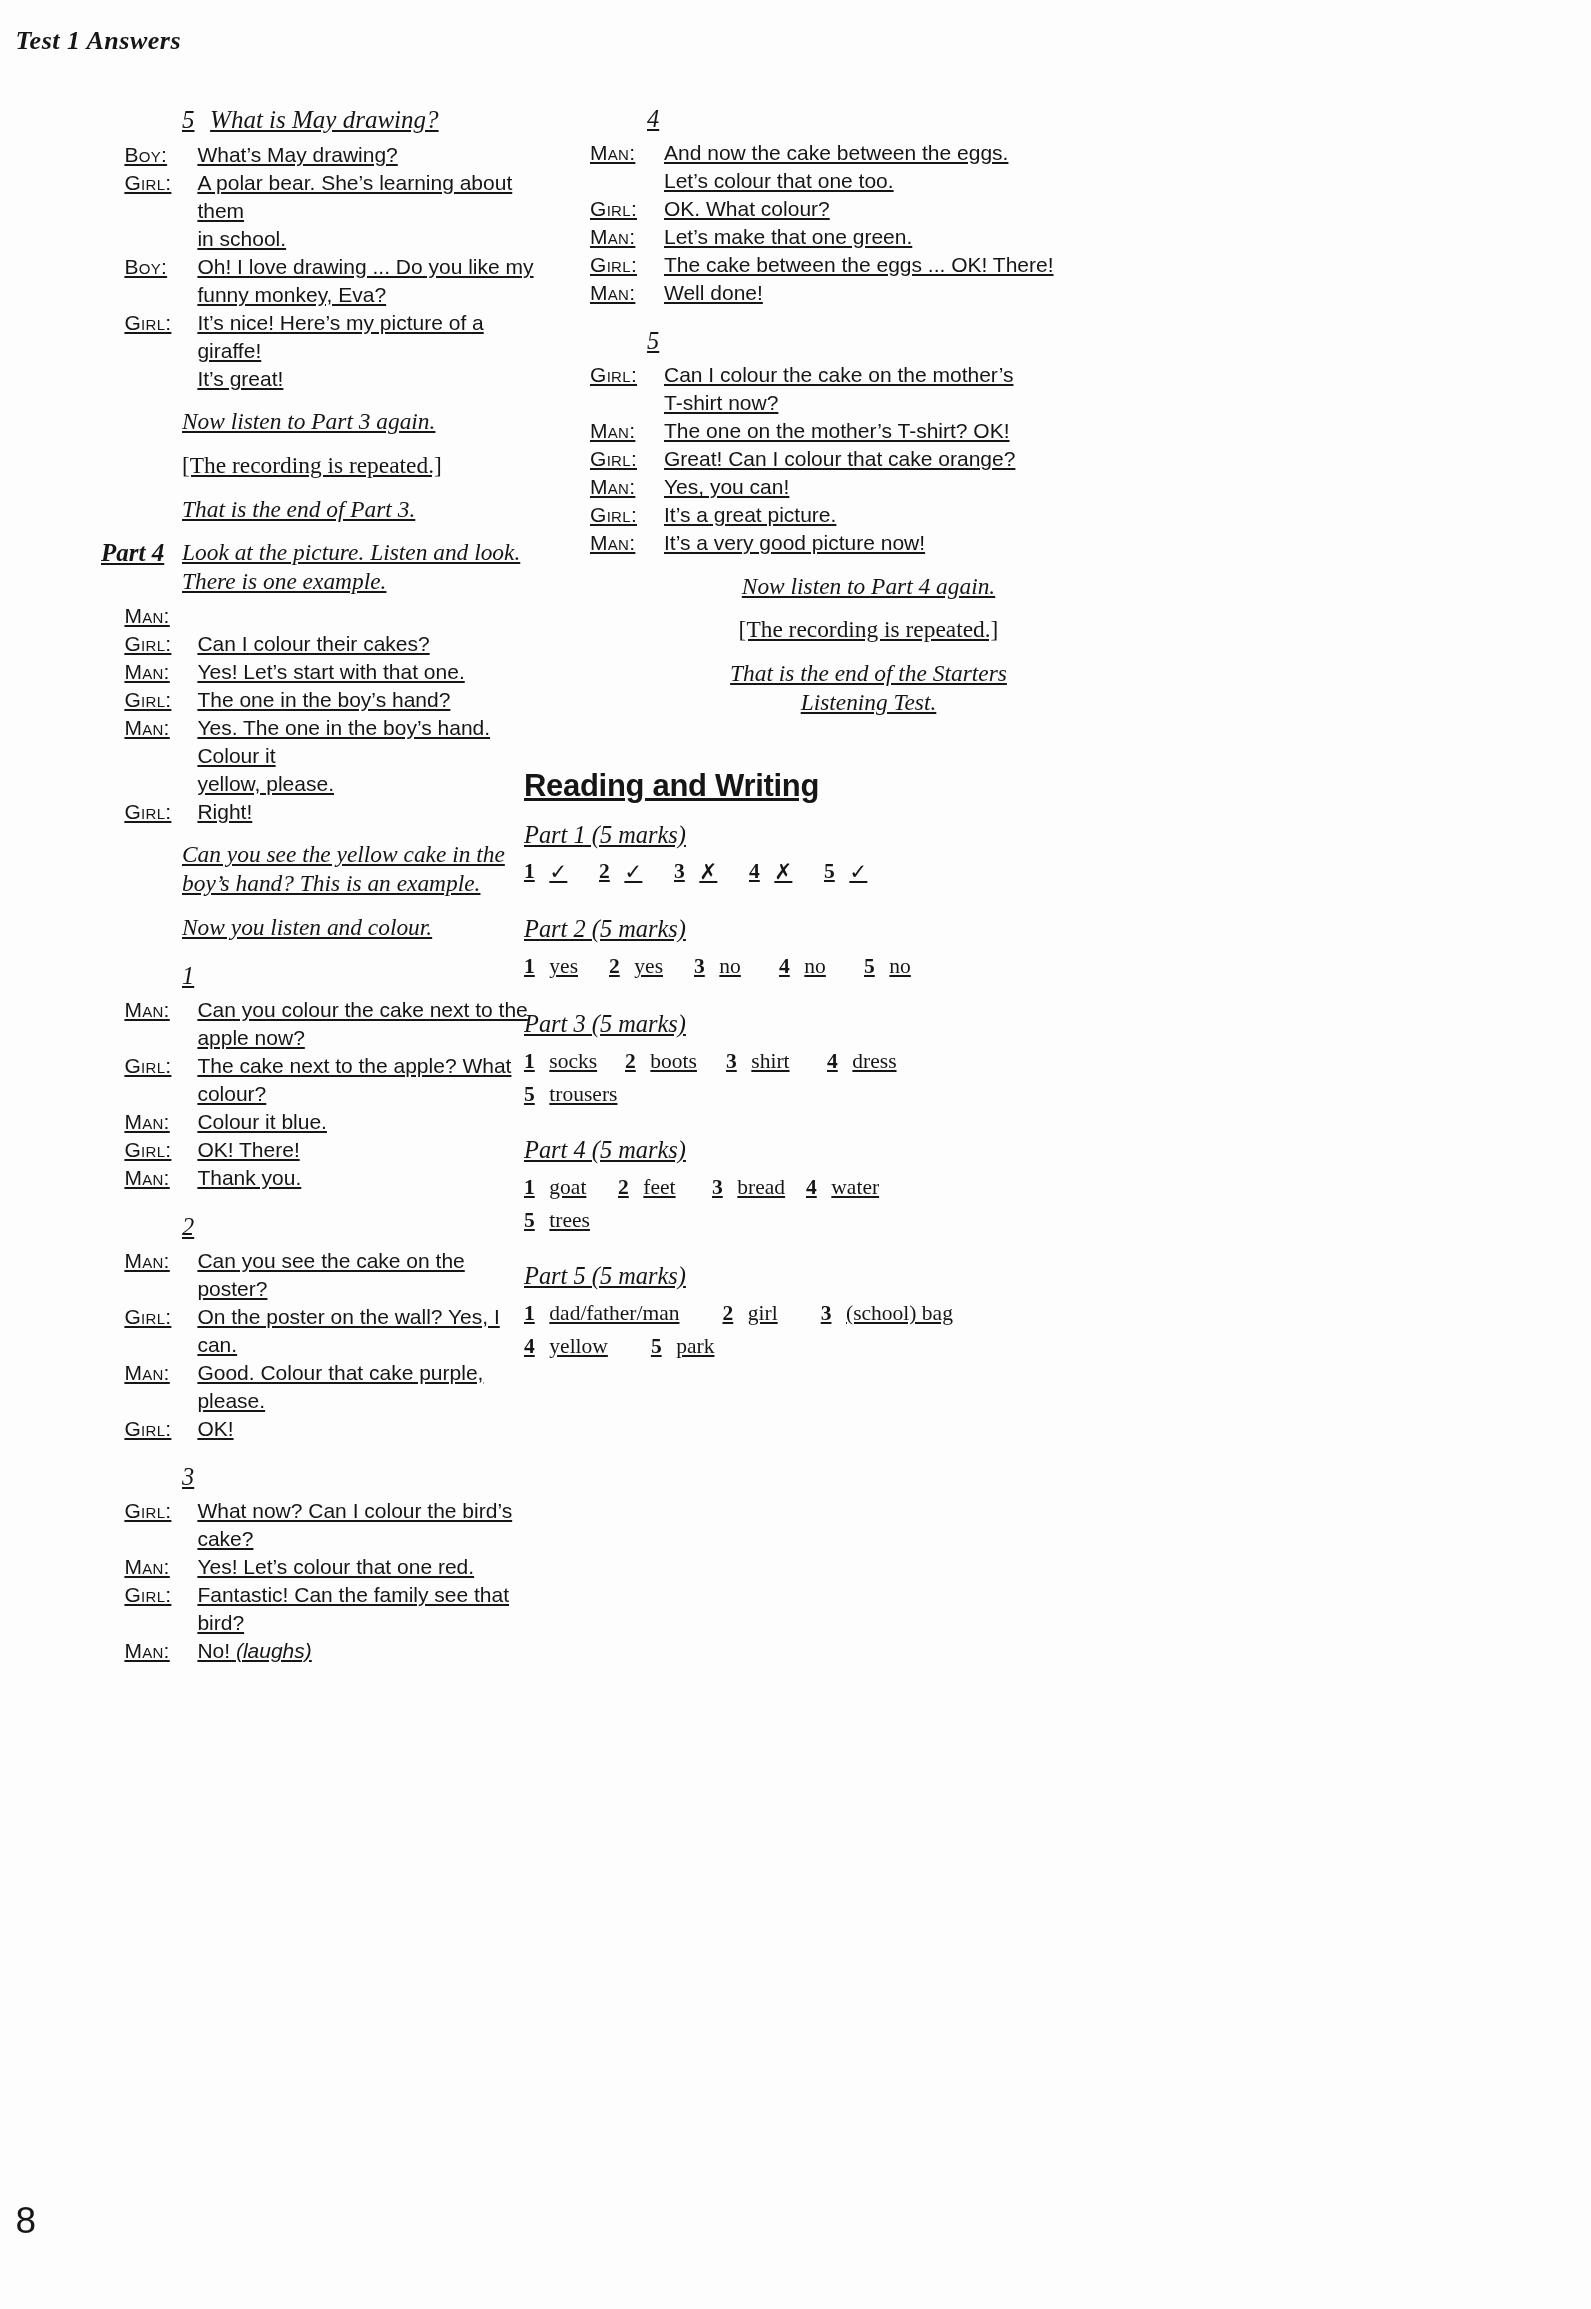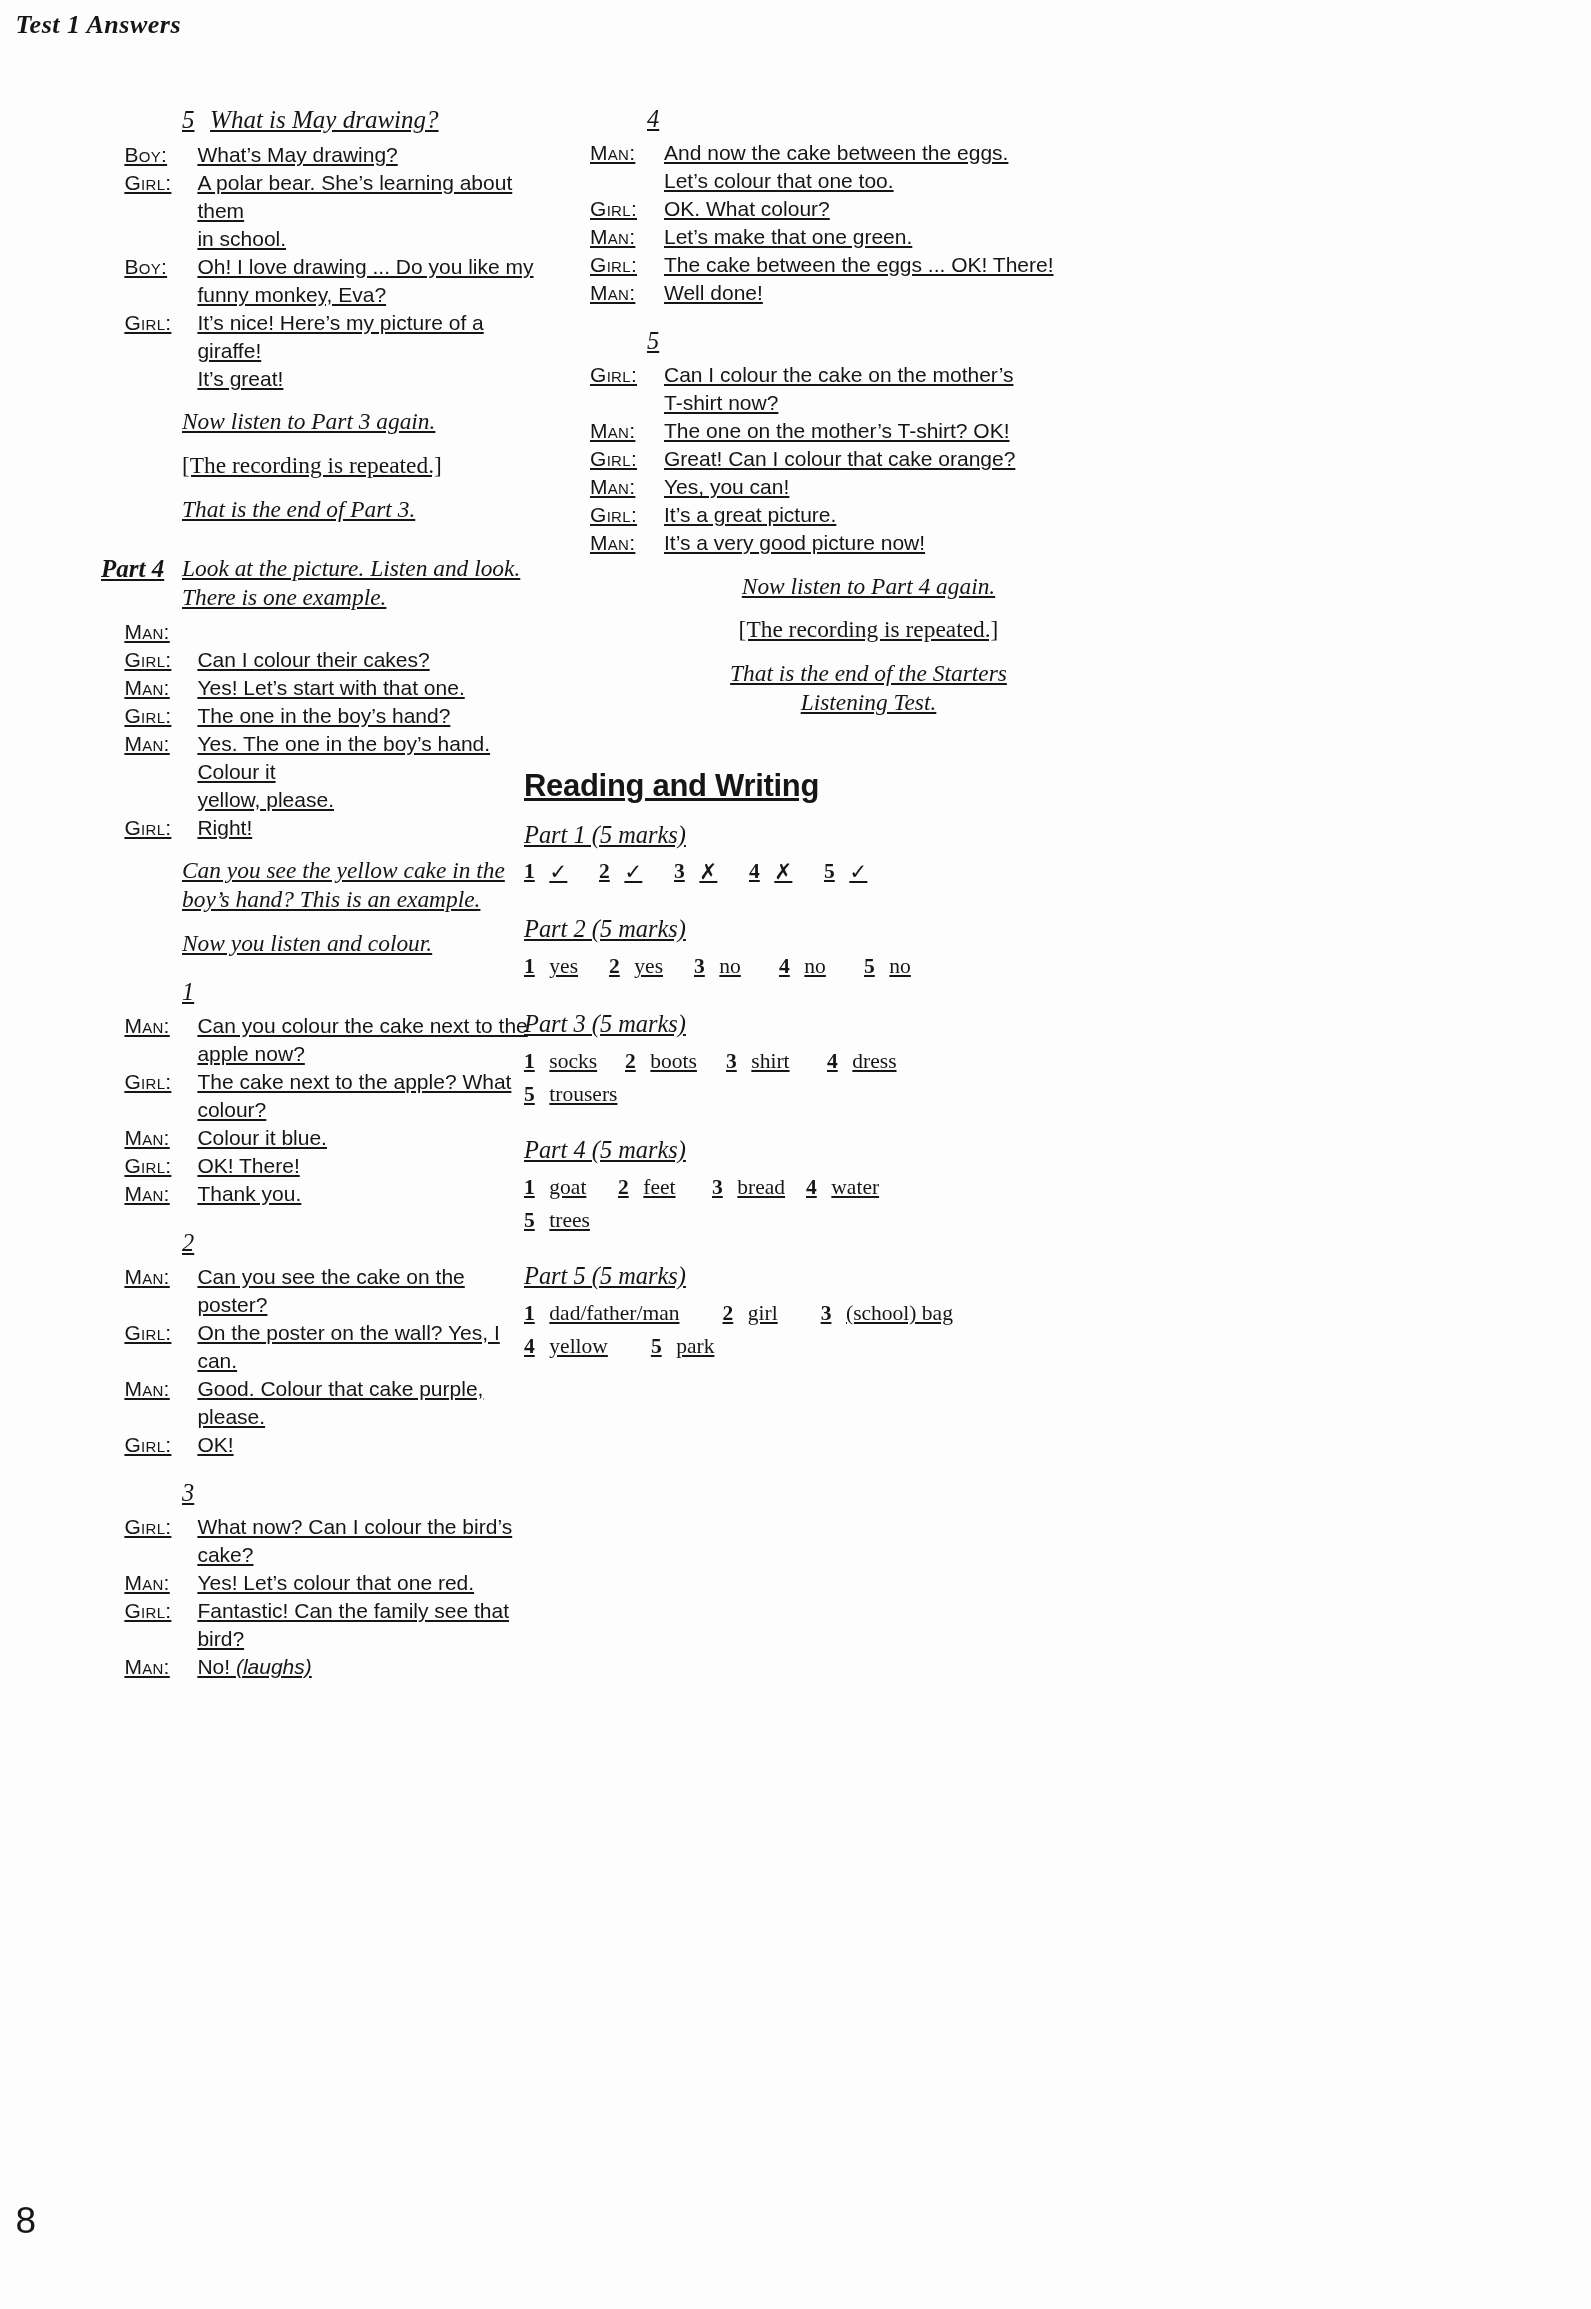--- a/index.html
+++ b/index.html
@@ -1,20 +1,20 @@
 <!DOCTYPE html>
 <html><head>
 <meta charset="utf-8">
 <style>
   * { margin:0; padding:0; box-sizing:border-box; }
   html,body { background:#e9e9e9; }
   body { width:1592px; height:2309px; font-family:"Liberation Sans",sans-serif; color:#161616; }
   .page { position:relative; width:1592px; height:2309px; background:#fdfdfd; overflow:hidden; }
 
-  .hdr { position:absolute; left:15.6px; top:9px;
+  .hdr { position:absolute; left:15.6px; top:25px;
          font:italic 700 26px/31px "Liberation Serif",serif; letter-spacing:0.5px; }
 
   .col { position:absolute; top:104px;text-decoration:underline; }
   .col-left  { left:101px; width:439px; }
   .col-right { left:524px; width:566px; }
   .col > :first-child { margin-top:0; }
 
   .qhead { margin-left:81px; font:italic 25px/31px "Liberation Serif",serif; }
   .qhead .n { margin-right:15.6px; }
 
@@ -26,21 +26,21 @@
   .txt { flex:1; white-space:pre-line; }
   .lit { font-style:italic; }
 
   .stage { margin:14.6px 0 0 81px; font:italic 23.4px/29px "Liberation Serif",serif; white-space:pre-line; }
   .stage.plain { font-style:normal; }
   .col-right .stage { margin-left:123px;text-align:center; }
 
   .qnum { margin:19.5px 0 5.9px 81px; font:italic 24.4px/29px "Liberation Serif",serif; }
   .col-right .qnum { margin-left:123px; }
 
-  .p4row { display:flex; margin-top:30px; }
+  .p4row { display:flex; margin-top:14px; }
   .p4label { flex:none; width:81px; font:italic 700 25px/30px "Liberation Serif",serif; }
   .p4row .stage { margin:0; flex:1; }
 
   .rwhead { margin-top:50px; font:700 31px/37px "Liberation Sans",sans-serif; letter-spacing:-0.3px; }
   .partblock .ptitle { margin:25px 0 7.8px; font:italic 24.4px/29px "Liberation Serif",serif; }
   .rwhead + .partblock .ptitle { margin-top:15.6px; }
   .ansline { display:flex; margin-top:2px; font:400 21.5px/31px "Liberation Serif",serif; }
   .ansitem { flex:none; display:flex; }
   .ansnum { font-weight:700; margin-right:14.6px; }
   .p1 .ansitem { width:75px; }

